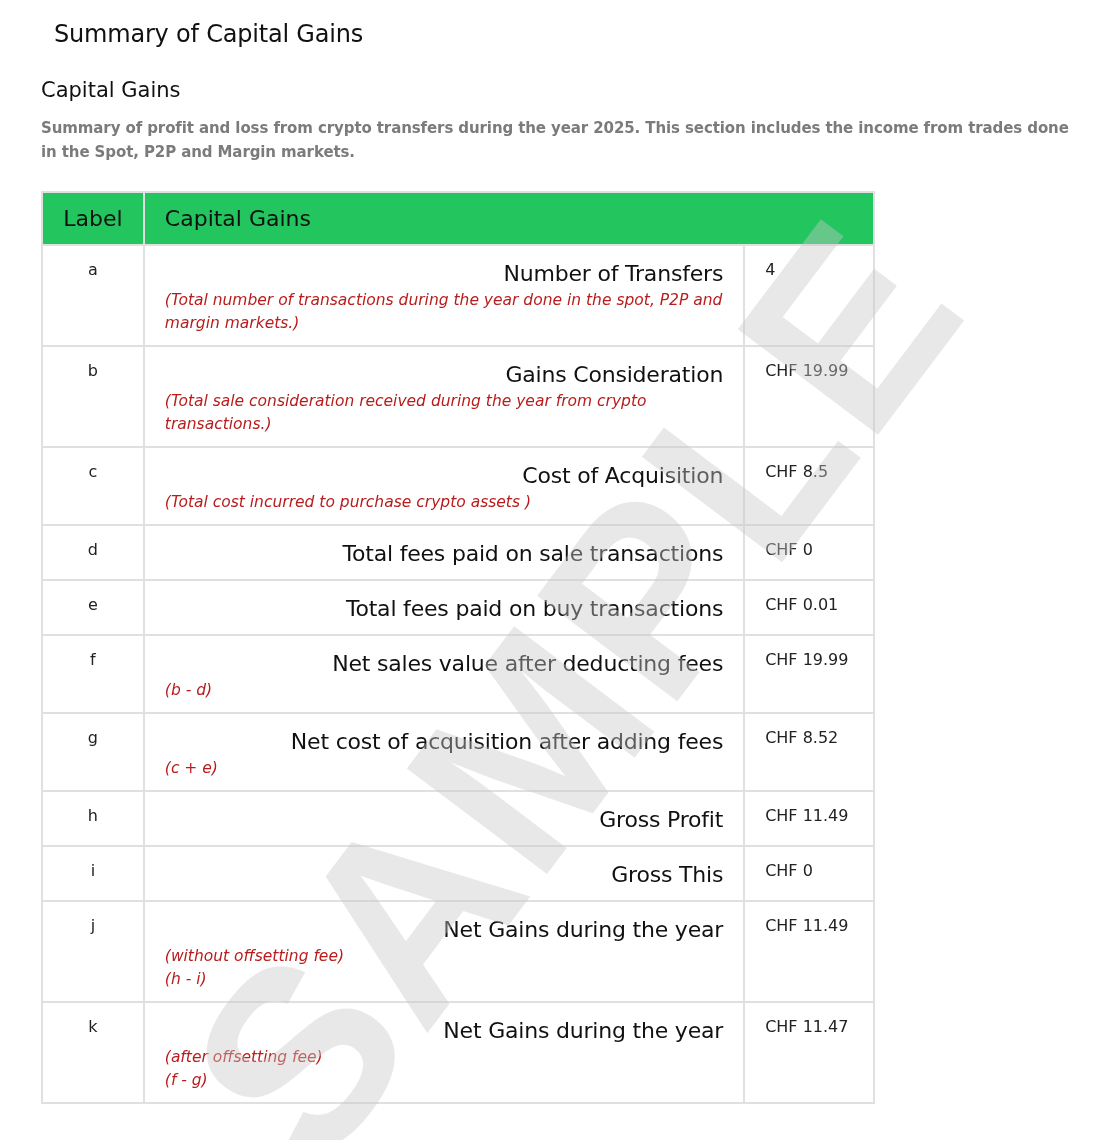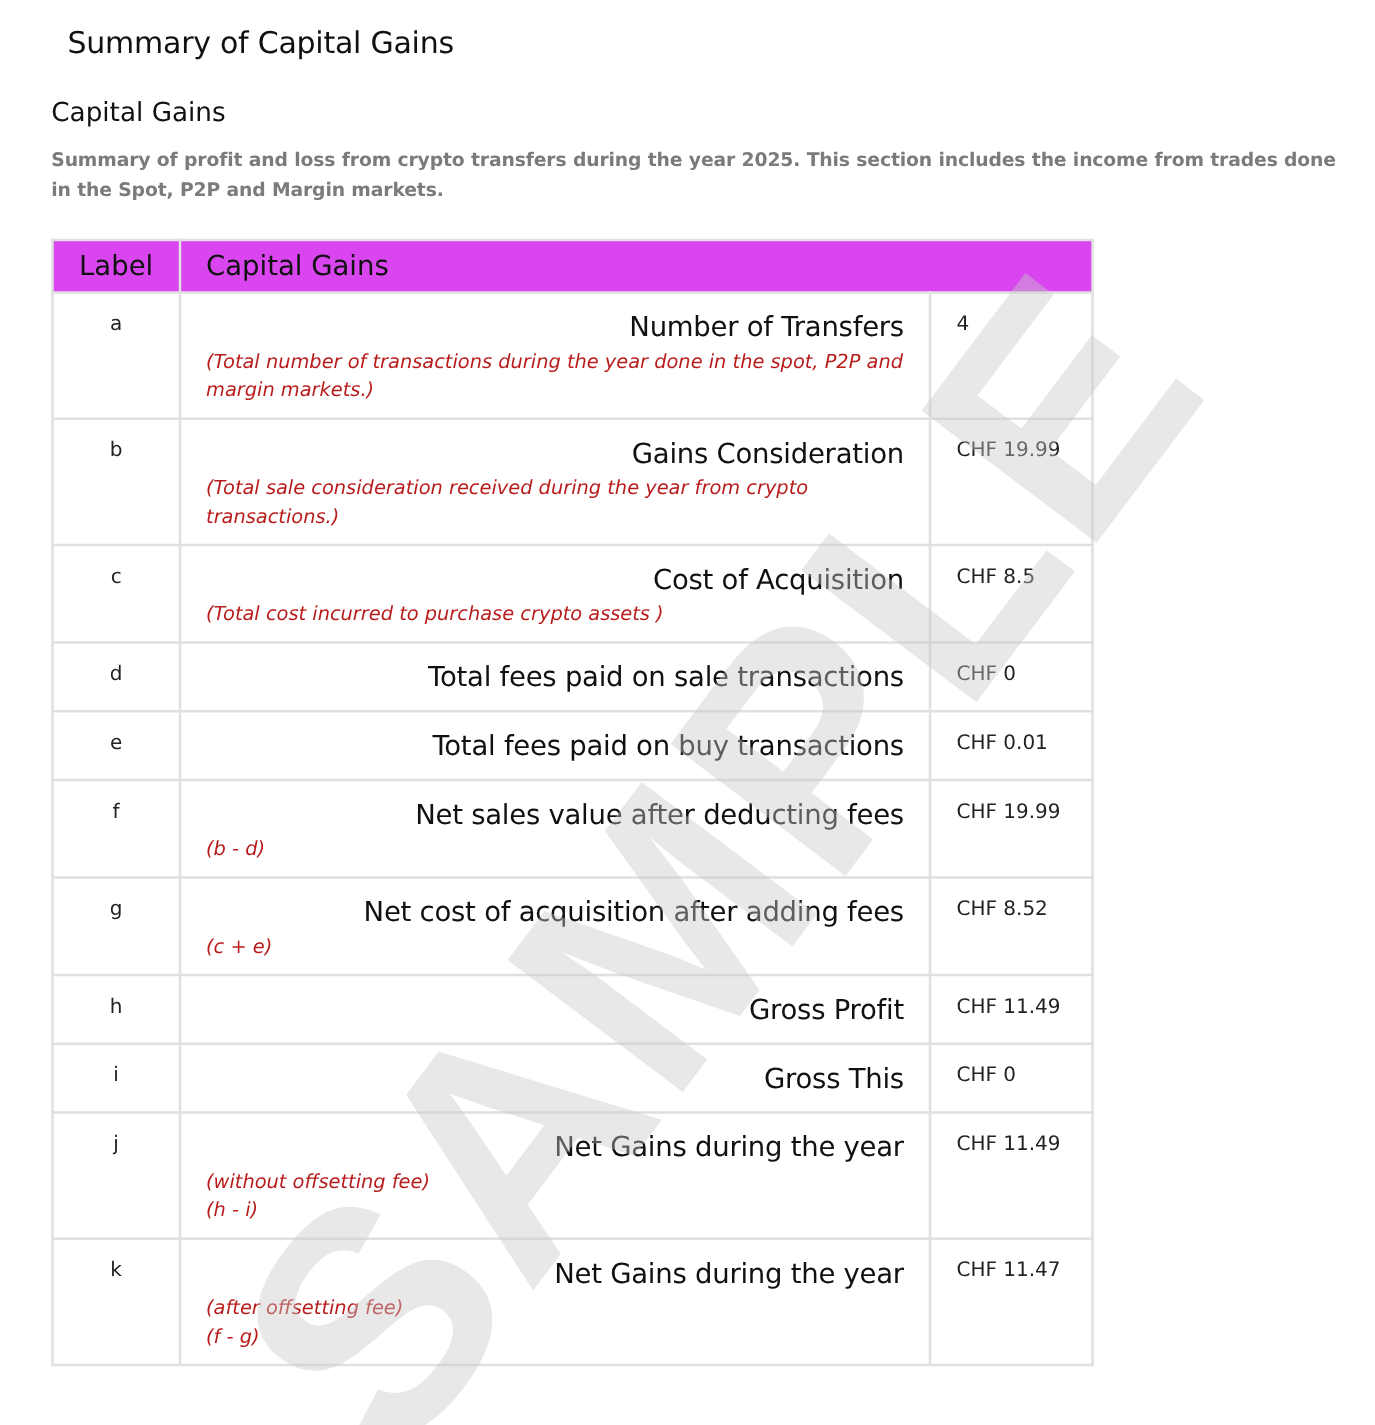--- a/index.html
+++ b/index.html
@@ -47,22 +47,22 @@
       top: 191px;
       width: 834px;
       border-collapse: collapse;
       z-index: 1;
     }
     .cg-table th, .cg-table td {
       border: 2px solid #e0e0e0;
       vertical-align: top;
     }
     .cg-table thead tr {
-      background: #d946ef;
-      height: 42px;
+      background: #22c55e;
+      height: 53px;
     }
     .cg-table th {
       font-weight: 500;
       font-size: 22px;
       color: #111;
       text-align: left;
       vertical-align: middle;
       padding: 0 20px;
     }
     .cg-table th.col-label {

